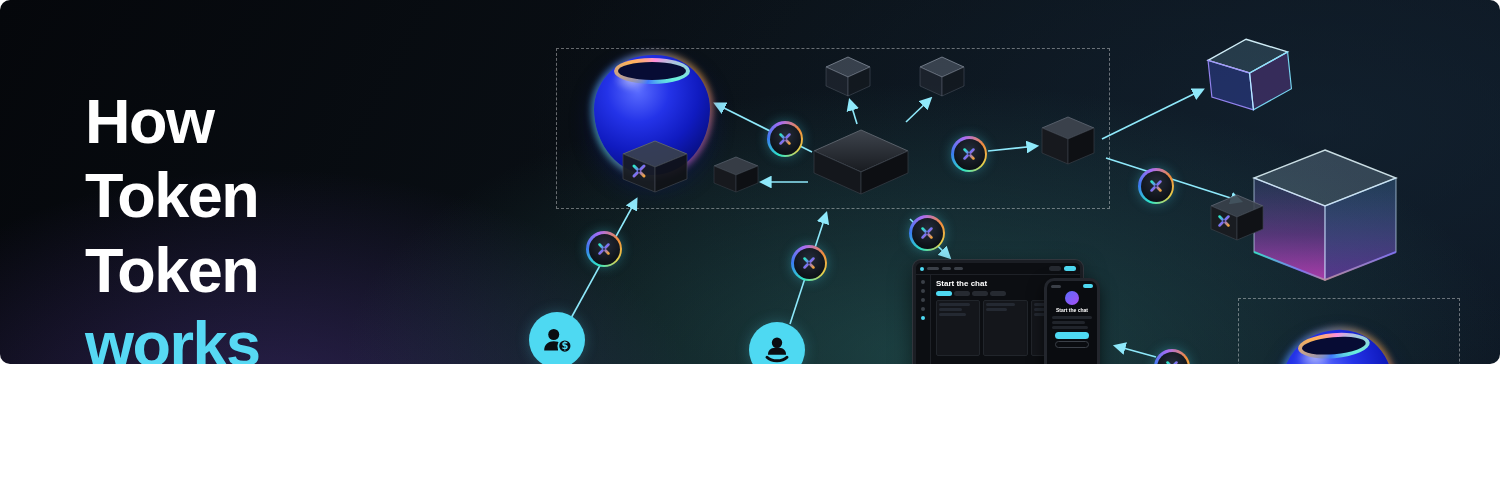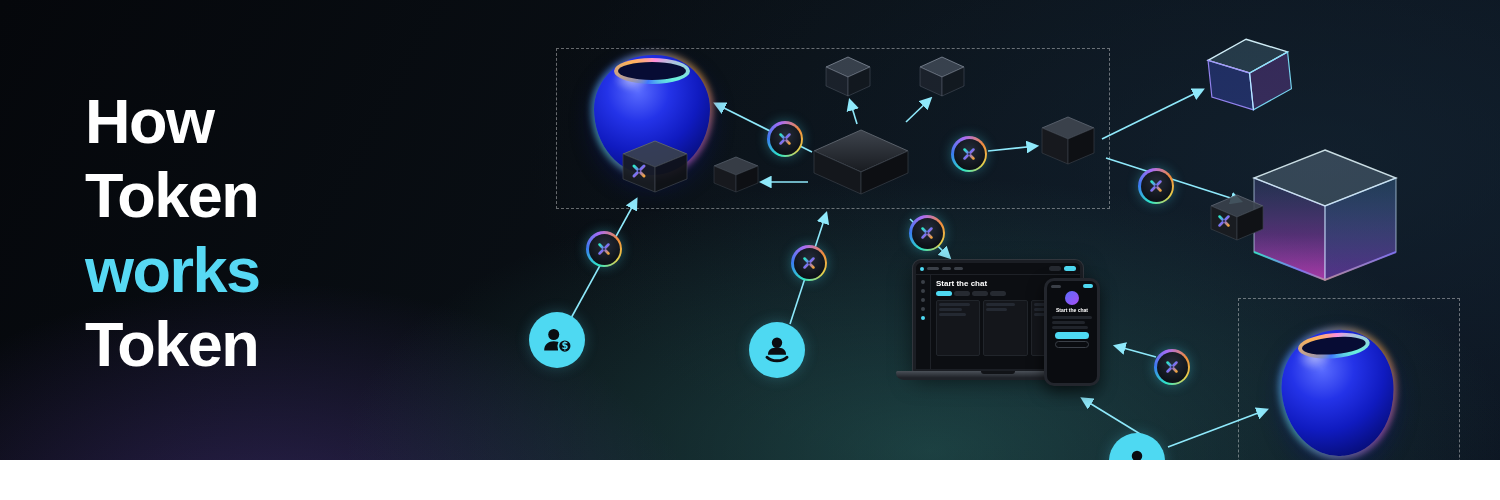--- a/index.html
+++ b/index.html
@@ -1,25 +1,26 @@
 <!DOCTYPE html>
 <html><head>
 <meta charset="utf-8">
 <style>
   * { margin:0; padding:0; box-sizing:border-box; }
   html,body { width:1500px; height:500px; }
   body { font-family:"Liberation Sans", sans-serif; }
 
   .banner {
-    position:relative; width:1500px; height:460px; overflow:hidden;
+    position:relative; width:1500px; height:364px; overflow:hidden;
     background:
       radial-gradient(900px 420px at 62% 98%, rgba(45,110,104,0.50), transparent 65%),
       radial-gradient(700px 420px at 18% 118%, rgba(106,70,188,0.38), transparent 62%),
       radial-gradient(1100px 520px at 88% 35%, rgba(22,42,58,0.55), transparent 72%),
       linear-gradient(118deg, #05070b 0%, #0a1016 48%, #0c1420 100%);
+    border-radius: 10px;
   }
 
   
   .title { position:absolute; left:85px; top:84px; z-index:6; font-weight:800; font-size:63px; line-height:1.18; letter-spacing:-1.5px; color:#ffffff; }
   .title .line { display:block; }
   .title .accent { color:#57d9f4; }
 
   
   .dashed { position:absolute; border:1.5px dashed rgba(255,255,255,0.38); z-index:0; }
   .dash-top { left:556px; top:48px; width:554px; height:161px; }
@@ -118,22 +119,22 @@
       <linearGradient id="boxRight" x1="0" y1="0" x2="0" y2="1">
         <stop offset="0" stop-color="#64b4ff" stop-opacity="0.20"></stop>
         <stop offset="1" stop-color="#a046f0" stop-opacity="0.48"></stop>
       </linearGradient>
     </defs>
   </svg>
 
   <h1 class="title">
     <span class="line">How</span>
     <span class="line">Token</span>
+    <span class="line">Token</span>
     <span class="line accent">works</span>
-    <span class="line">Token</span>
   </h1>
 
   <div class="dashed dash-top"></div>
   <div class="dashed dash-right"></div>
 
   <svg class="arrows" viewBox="0 0 1500 500">
     <g stroke="#8fe9fb" stroke-width="1.6" fill="none" marker-end="url(#arrh)">
       <line x1="812" y1="152" x2="716" y2="104"></line>
       <line x1="808" y1="182" x2="762" y2="182"></line>
       <line x1="857" y1="124" x2="850" y2="101"></line>

